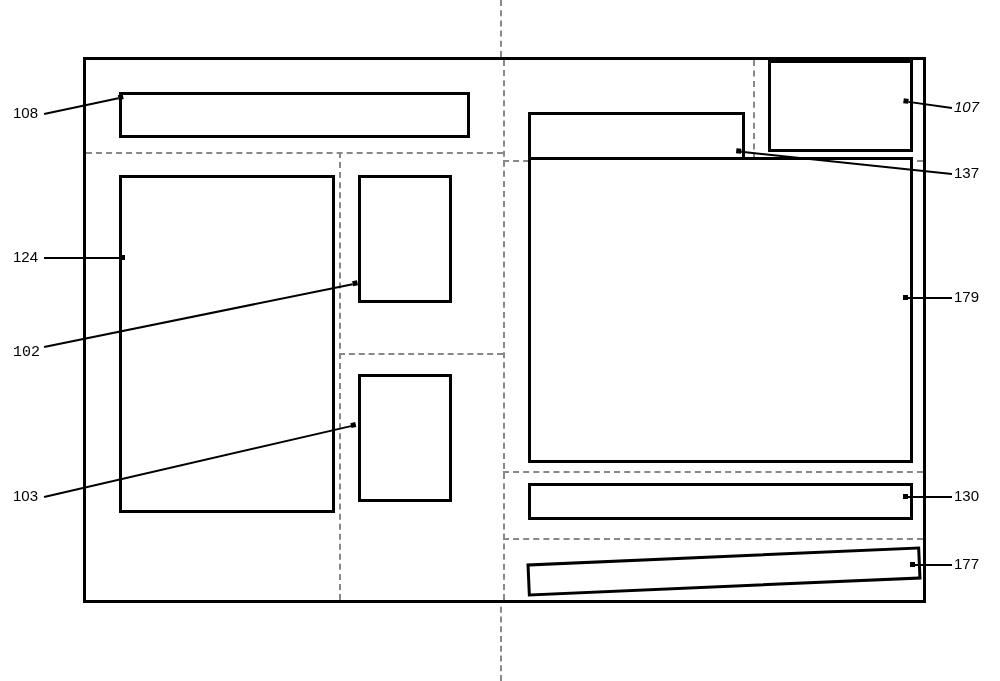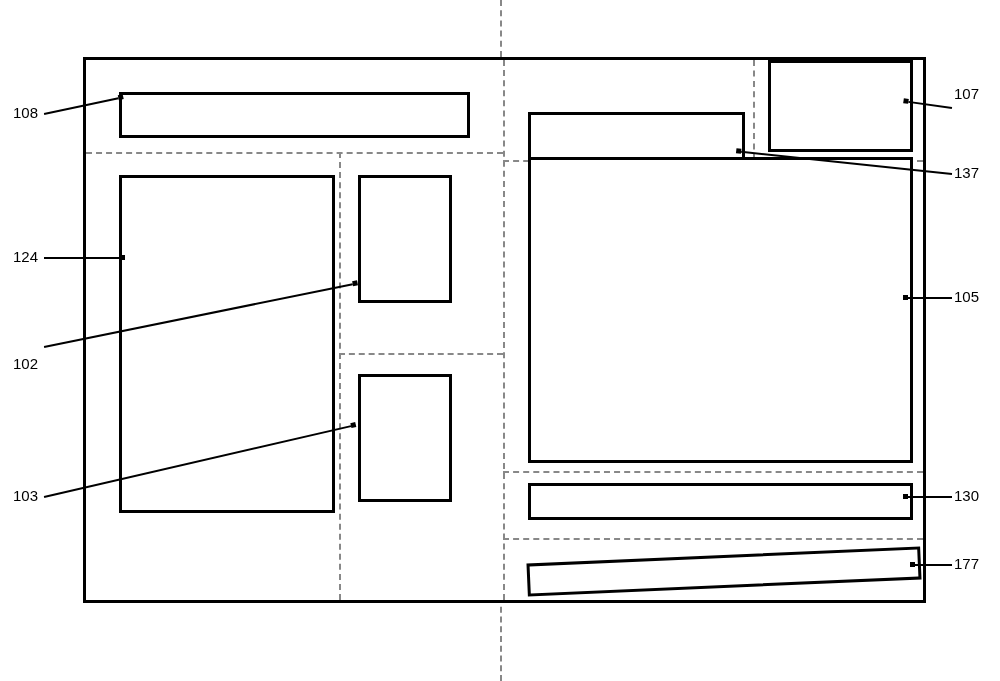--- a/index.html
+++ b/index.html
@@ -95,33 +95,33 @@
 
     <div class="rot-box" style="left:441px; top:495px; width:388px; height:27px; transform:rotate(-2.5deg);"></div>
   </div>
 
   <span class="label" style="left:13px; top:104px;">108</span>
   <div class="lead from-left" style="left:44px; top:113px; width:76px; transform-origin:left center; transform:rotate(-12deg);"></div>
 
   <span class="label" style="left:13px; top:248px;">124</span>
   <div class="lead from-left" style="left:44px; top:257px; width:76px;"></div>
 
-  <span class="label" style="left:13px; top:355px;">102</span>
+  <span class="label" style="left:13px; top:344px;font-family:Liberation Mono, monospace;">102</span>
   <div class="lead from-left" style="left:44px; top:346px; width:315px; transform-origin:left center; transform:rotate(-11.5deg);"></div>
 
   <span class="label" style="left:13px; top:487px;">103</span>
   <div class="lead from-left" style="left:44px; top:496px; width:315px; transform-origin:left center; transform:rotate(-13deg);"></div>
 
-  <span class="label" style="left:954px; top:85px;">107</span>
+  <span class="label" style="left:954px; top:98px;font-style:italic;">107</span>
   <div class="lead from-right" style="left:908px; top:107px; width:44px; transform-origin:right center; transform:rotate(8deg);"></div>
 
   <span class="label" style="left:954px; top:164px;">137</span>
   <div class="lead from-right" style="left:740px; top:173px; width:212px; transform-origin:right center; transform:rotate(6deg);"></div>
 
-  <span class="label" style="left:954px; top:288px;">105</span>
+  <span class="label" style="left:954px; top:288px;">179</span>
   <div class="lead from-right" style="left:908px; top:297px; width:44px;"></div>
 
   <span class="label" style="left:954px; top:487px;">130</span>
   <div class="lead from-right" style="left:908px; top:496px; width:44px;"></div>
 
   <span class="label" style="left:954px; top:555px;">177</span>
   <div class="lead from-right" style="left:915px; top:564px; width:37px;"></div>
 
 </div>
 

